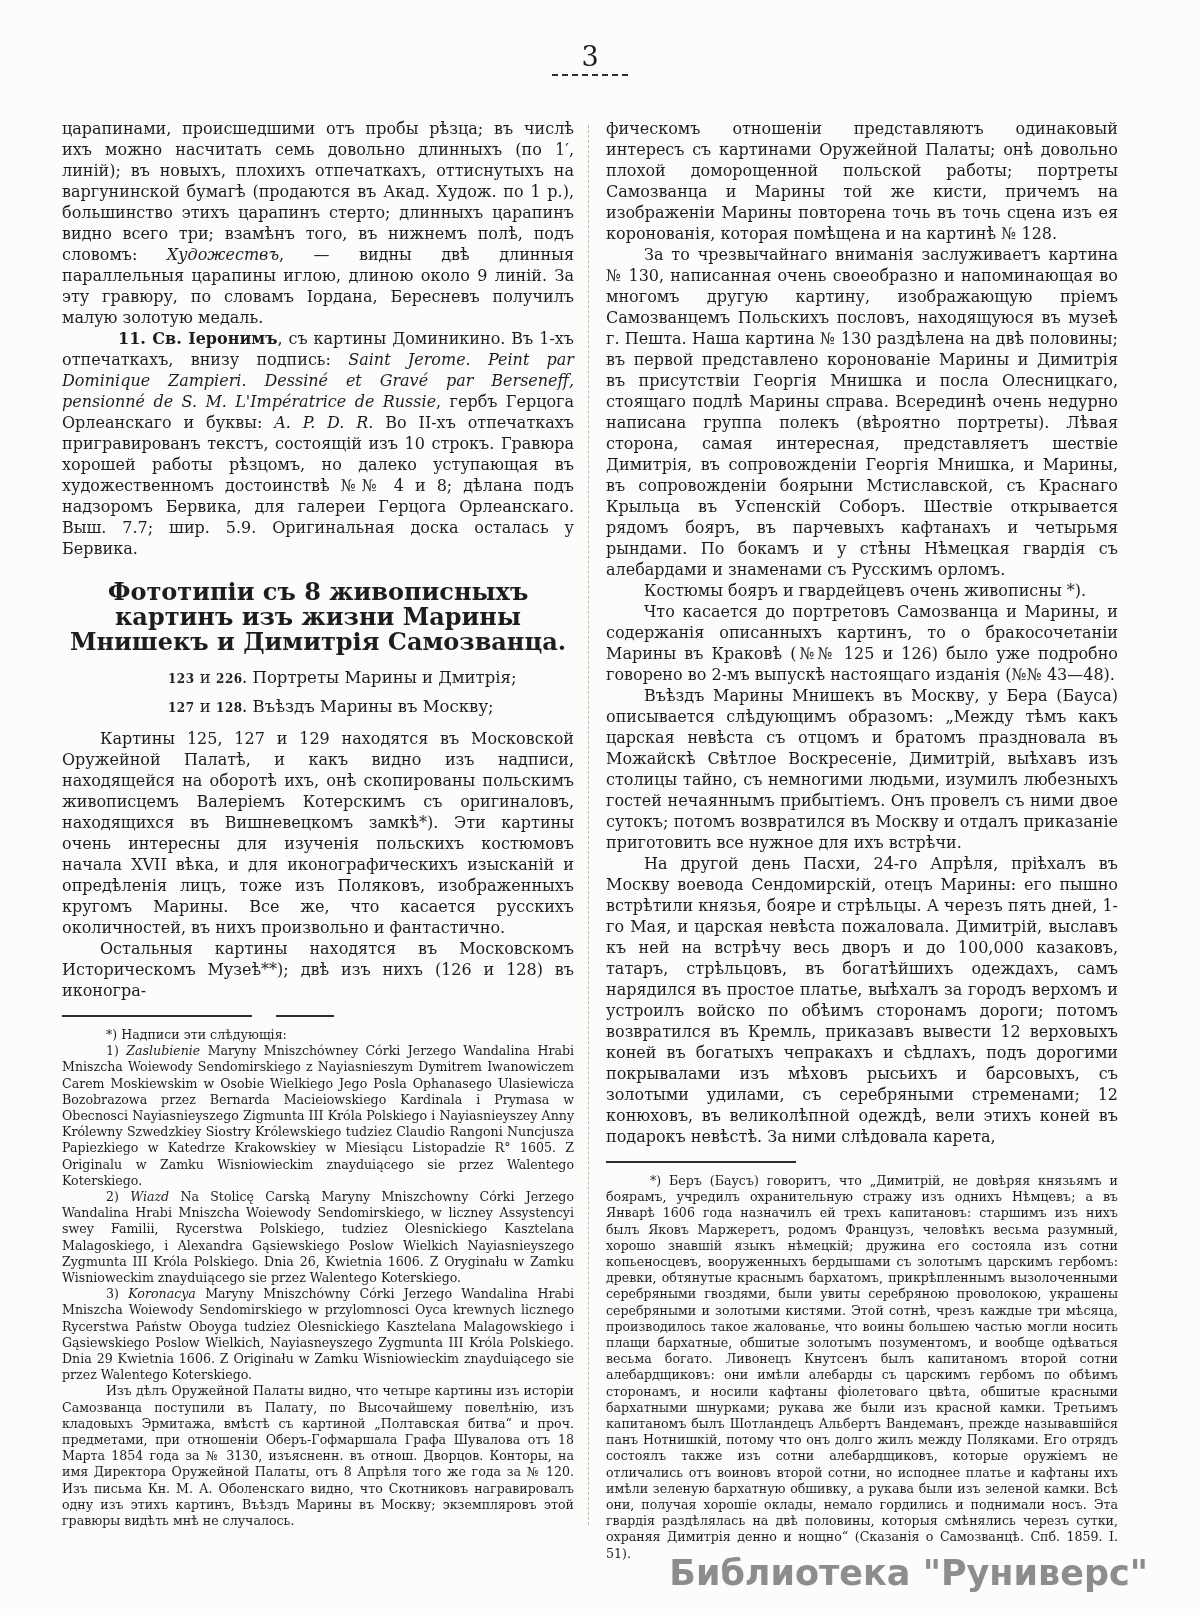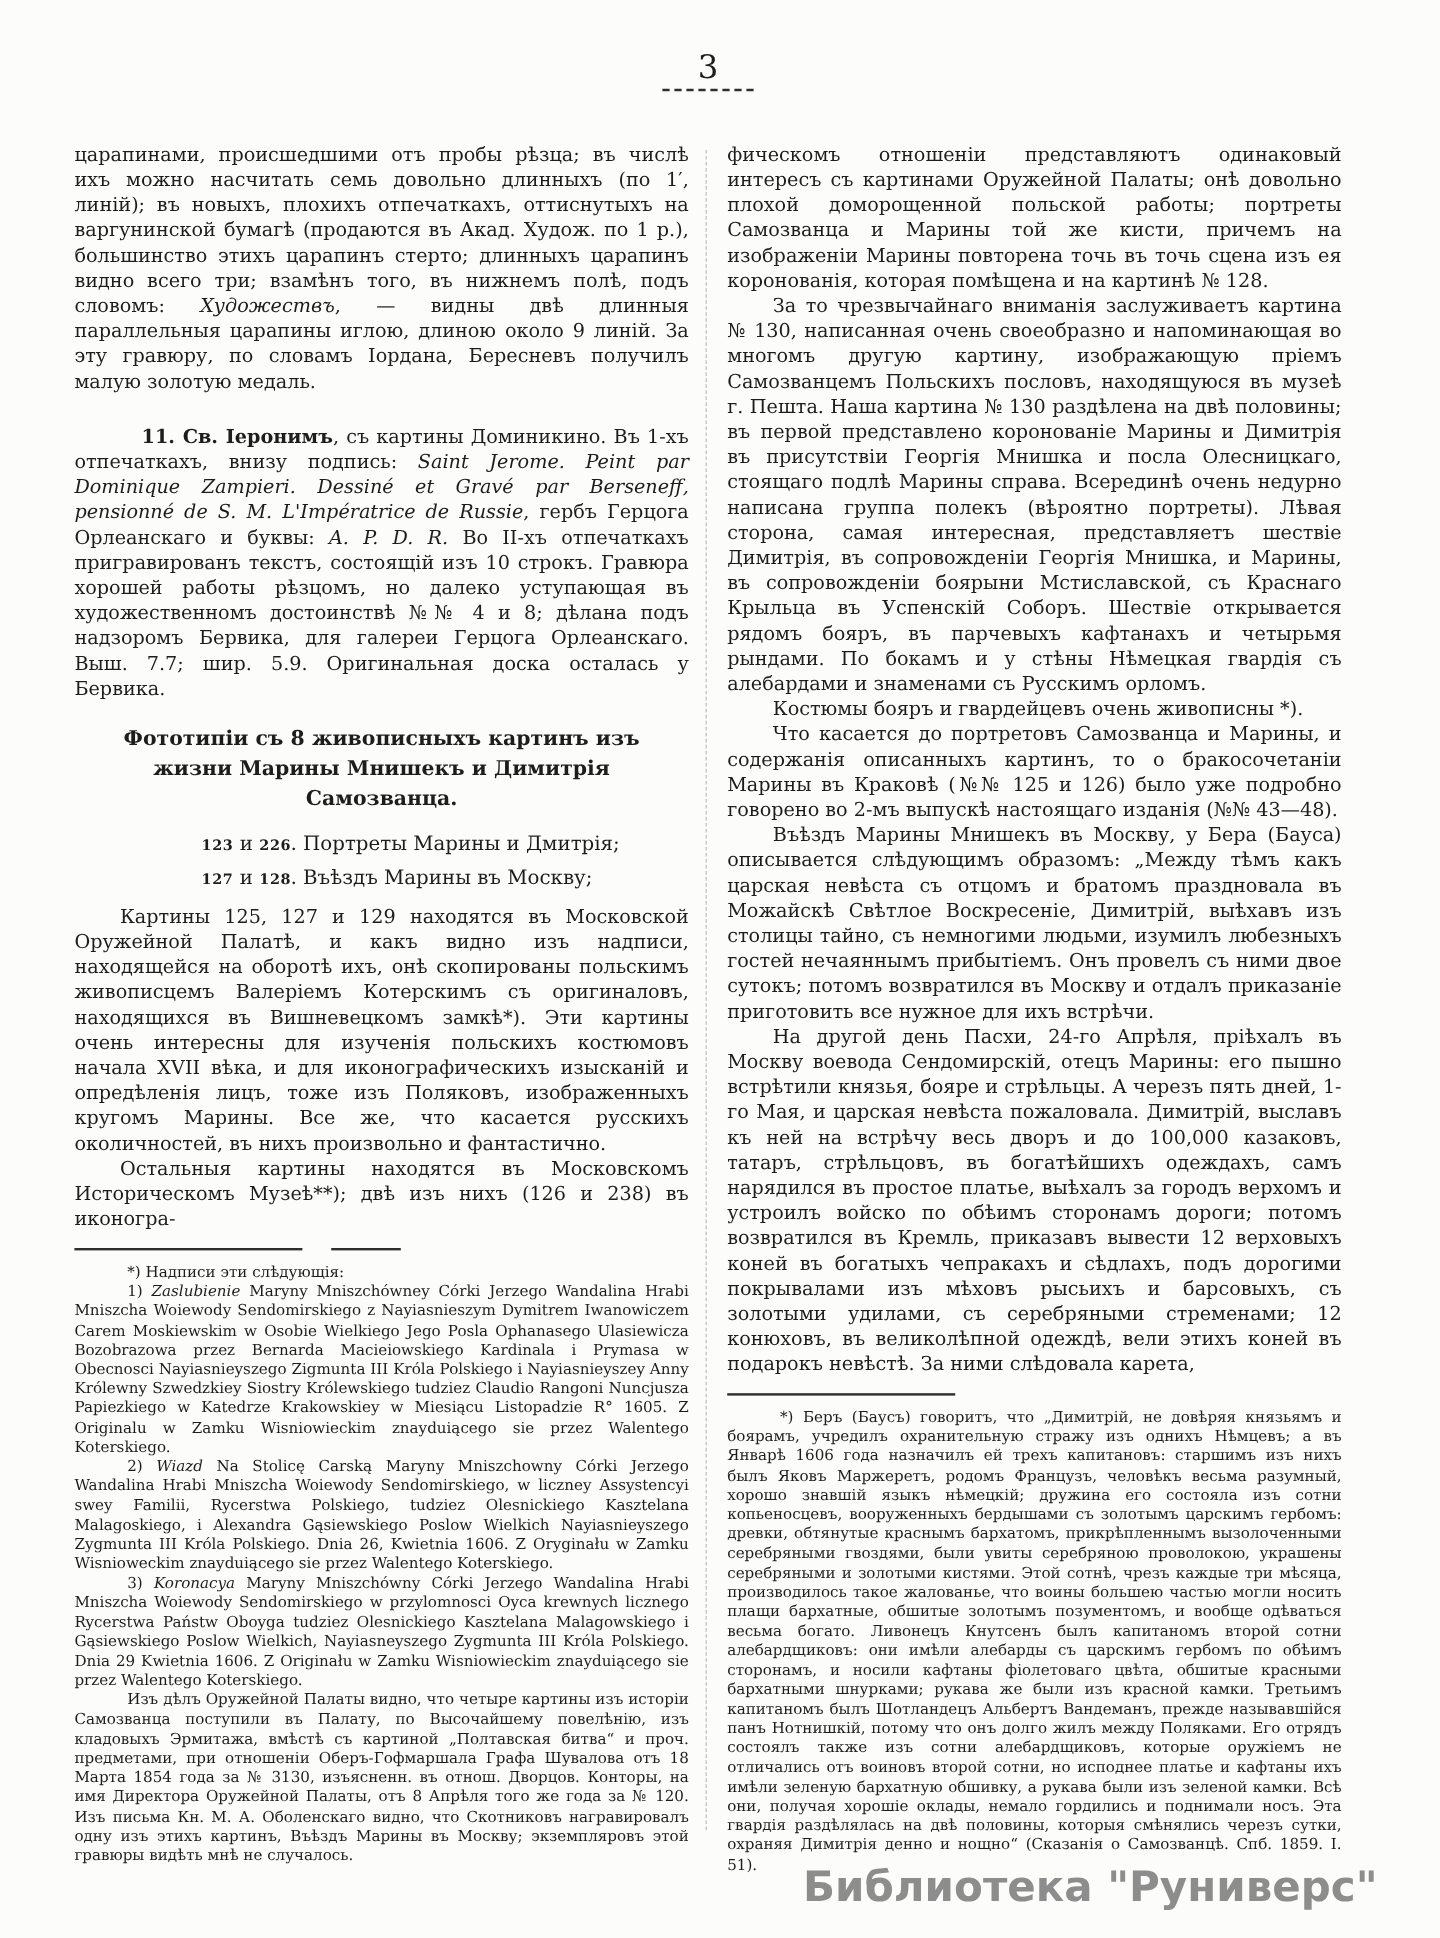--- a/index.html
+++ b/index.html
@@ -28,23 +28,23 @@
   }
   .col {
     position:absolute; top:118px; width:512px;
     font-size:16px; line-height:21px;
     text-align:justify;
   }
   .col-left  { left:62px; }
   .col-right { left:606px; }
   .para { margin:0; }
   .para.indent { text-indent:38px; }
-  .entry-block .para { text-indent:56px; margin-top:25px; }
+  .entry-block .para { text-indent:56px; }
   .section-heading {
-    font-size:17px; line-height:25px; font-weight:bold;
+    font-size:24px; line-height:25px; font-weight:bold;
     text-align:center; margin:20px 6px 10px 6px;
   }
   .catalog-list { padding-left:106px; text-align:left; margin-bottom:6px; }
   .catalog-list .para {
     text-indent:0; line-height:28px; font-size:16.5px;
   }
   .catalog-list b { font-size:12px; letter-spacing:0.5px; }
   .fn-sep {
     margin:14px 0 10px 0; height:2px; position:relative;
   }
@@ -79,21 +79,21 @@
   <div class="entry-block">
       <p class="para"><b>11. Св. Іеронимъ</b>, съ картины Доминикино. Въ 1-хъ отпечаткахъ, внизу подпись: <i>Saint Jerome. Peint par Dominique Zampieri. Dessiné et Gravé par Berseneff, pensionné de S. M. L'Impératrice de Russie</i>, гербъ Герцога Орлеанскаго и буквы: <i>A. P. D. R.</i> Во II-хъ отпечаткахъ пригравированъ текстъ, состоящій изъ 10 строкъ. Гравюра хорошей работы рѣзцомъ, но далеко уступающая въ художественномъ достоинствѣ №№ 4 и 8; дѣлана подъ надзоромъ Бервика, для галереи Герцога Орлеанскаго. Выш. 7.7; шир. 5.9. Оригинальная доска осталась у Бервика.</p>
     </div>
   <h3 class="section-heading">Фототипіи съ 8 живописныхъ картинъ изъ жизни Марины Мнишекъ и Димитрія Самозванца.</h3>
   <div class="catalog-list">
       <p class="para"><b>123</b> и <b>226.</b> Портреты Марины и Дмитрія;</p>
       <p class="para"><b>127</b> и <b>128.</b> Въѣздъ Марины въ Москву;</p>
     </div>
   <div>
       <p class="para indent">Картины 125, 127 и 129 находятся въ Московской Оружейной Палатѣ, и какъ видно изъ надписи, находящейся на оборотѣ ихъ, онѣ скопированы польскимъ живописцемъ Валеріемъ Котерскимъ съ оригиналовъ, находящихся въ Вишневецкомъ замкѣ*). Эти картины очень интересны для изученія польскихъ костюмовъ начала XVII вѣка, и для иконографическихъ изысканій и опредѣленія лицъ, тоже изъ Поляковъ, изображенныхъ кругомъ Марины. Все же, что касается русскихъ околичностей, въ нихъ произвольно и фантастично.</p>
-      <p class="para indent">Остальныя картины находятся въ Московскомъ Историческомъ Музеѣ**); двѣ изъ нихъ (126 и 238) въ иконогра-</p>
+      <p class="para indent">Остальныя картины находятся въ Московскомъ Историческомъ Музеѣ**); двѣ изъ нихъ (126 и 128) въ иконогра-</p>
     </div>
   <div class="fn-sep">
     <span class="seg1"></span>
     <span class="seg2"></span>
   </div>
   <div class="footnotes">
       <p class="para indent">*) Надписи эти слѣдующія:</p>
       <p class="para indent">1) <i>Zaslubienie</i> Maryny Mniszchówney Córki Jerzego Wandalina Hrabi Mniszcha Woiewody Sendomirskiego z Nayiasnieszym Dymitrem Iwanowiczem Carem Moskiewskim w Osobie Wielkiego Jego Posla Ophanasego Ulasiewicza Bozobrazowa przez Bernarda Macieiowskiego Kardinala i Prymasa w Obecnosci Nayiasnieyszego Zigmunta III Króla Polskiego i Nayiasnieyszey Anny Królewny Szwedzkiey Siostry Królewskiego tudziez Claudio Rangoni Nuncjusza Papiezkiego w Katedrze Krakowskiey w Miesiącu Listopadzie R° 1605. Z Originalu w Zamku Wisniowieckim znayduiącego sie przez Walentego Koterskiego.</p>
       <p class="para indent">2) <i>Wiazd</i> Na Stolicę Carską Maryny Mniszchowny Córki Jerzego Wandalina Hrabi Mniszcha Woiewody Sendomirskiego, w liczney Assystencyi swey Familii, Rycerstwa Polskiego, tudziez Olesnickiego Kasztelana Malagoskiego, i Alexandra Gąsiewskiego Poslow Wielkich Nayiasnieyszego Zygmunta III Króla Polskiego. Dnia 26, Kwietnia 1606. Z Oryginału w Zamku Wisnioweckim znayduiącego sie przez Walentego Koterskiego.</p>
       <p class="para indent">3) <i>Koronacya</i> Maryny Mniszchówny Córki Jerzego Wandalina Hrabi Mniszcha Woiewody Sendomirskiego w przylomnosci Oyca krewnych licznego Rycerstwa Państw Oboyga tudziez Olesnickiego Kasztelana Malagowskiego i Gąsiewskiego Poslow Wielkich, Nayiasneyszego Zygmunta III Króla Polskiego. Dnia 29 Kwietnia 1606. Z Originału w Zamku Wisniowieckim znayduiącego sie przez Walentego Koterskiego.</p>

